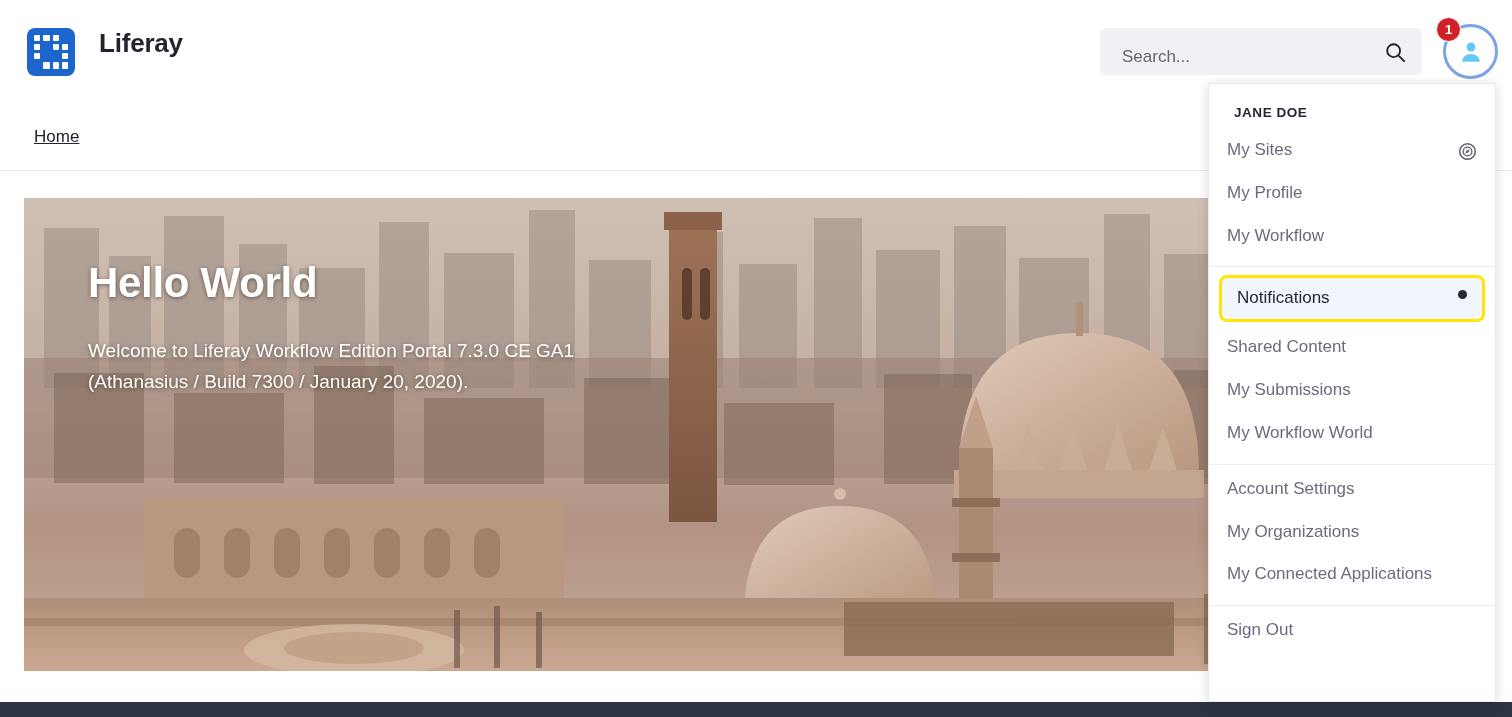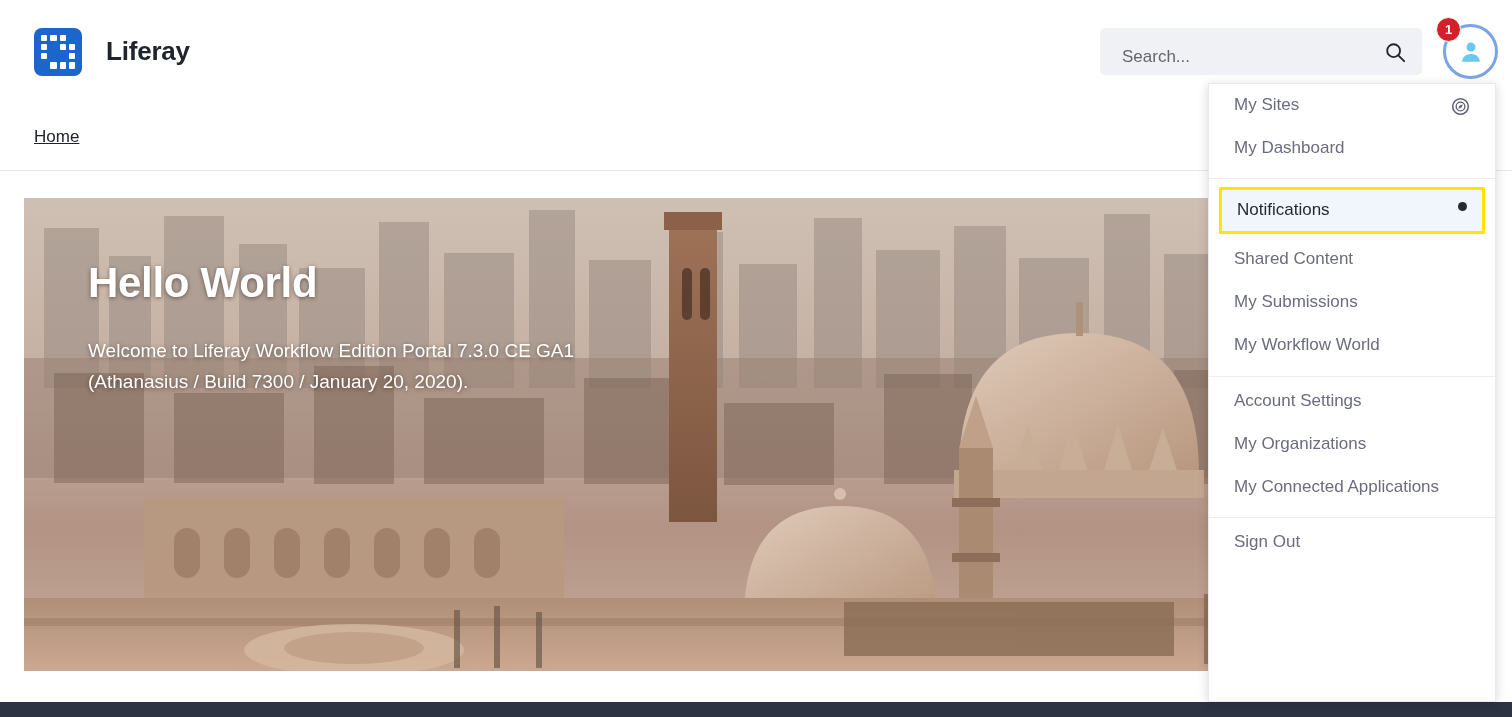--- a/index.html
+++ b/index.html
@@ -11,21 +11,21 @@
     overflow: hidden;
   }
   .page { position: relative; width: 1512px; height: 717px; background:#fff; }
 
   
   .topbar {
     position: absolute; left:0; top:0; width:1512px; height:103px;
     background:#ffffff;
     display:flex; align-items:center;
   }
-  .brand { display:flex; align-items:center; margin-left:34px; }
+  .brand { display:flex; align-items:flex-start; margin-left:27px; }
   .logo-tile {
     width:48px; height:48px; border-radius:8px; background:#1b65cc;
     display:grid; grid-template-columns:repeat(4,1fr); grid-template-rows:repeat(4,1fr);
     padding:7px; gap:3px;
   }
   .logo-tile i { display:block; border-radius:1px; background:transparent; }
   .logo-tile i.on { background:#ffffff; }
   .brand-name {
     margin-left:24px; font-size:26px; font-weight:bold; color:#20242c;
     letter-spacing:-0.2px;
@@ -107,35 +107,35 @@
     z-index:40;
     display:flex; flex-direction:column;
   }
   .dd-user {
     font-size:13.5px; font-weight:bold; color:#272833;
     letter-spacing:0.55px;
     padding:21px 25px 9px 25px;
   }
   .dd-item {
     position:relative;
-    padding:10px 25px; font-size:17px; color:#6b6c7e;
+    padding:10px 18px; font-size:17px; color:#6b6c7e;
     cursor:pointer; line-height:1.35;
     display:flex; align-items:flex-start; justify-content:space-between;
   }
   .dd-item .label { display:block; }
   .dd-item .trail-icon { flex:0 0 auto; margin-top:3px; }
   .dd-sep { height:1px; background:#eceef1; margin:9px 0 3px 0; }
   .dd-sep.tight { margin:8px 0 4px 0; }
 
   .dd-item.highlighted {
     margin:4px 10px; padding:9px 15px;
     background:#f1f5fc;
     color:#272833;
     border:3px solid #ffe500;
-    border-radius:1px;
+    border-radius:8px;
   }
   .dot {
     width:9px; height:9px; border-radius:50%;
     background:#272833; margin-top:7px;
   }
   .compass { width:19px; height:19px; display:block; }
   .spacer { flex:1 1 auto; }
 </style>
 </head>
 <body>
@@ -327,33 +327,37 @@
         <br>
         <span>(Athanasius / Build 7300 / January 20, 2020).</span>
       </div>
     </div>
   </div>
 
   <div class="footer"></div>
 
   <div class="dropdown">
 
+    <div class="dd-user">JANE DOE</div>
 
     <div class="dd-item">
       <span class="label">My Sites</span>
       <svg class="compass trail-icon" viewBox="0 0 20 20">
         <circle cx="10" cy="10" r="8.2" fill="none" stroke="#5c5f72" stroke-width="1.6"></circle>
         <circle cx="10" cy="10" r="4.6" fill="none" stroke="#5c5f72" stroke-width="1.4"></circle>
         <path d="M12.4 7.6 L8.8 9.2 L7.6 12.4 L11.2 10.8 Z" fill="#5c5f72"></path>
       </svg>
     </div>
 
-
-    <div class="dd-item">
-      <span class="label">My Dashboard</span>
+    <div class="dd-item">
+      <span class="label">My Profile</span>
+    </div>
+
+    <div class="dd-item">
+      <span class="label">My Workflow</span>
     </div>
 
     <div class="dd-sep tight"></div>
 
     <div class="dd-item highlighted">
       <span class="label">Notifications</span>
       <span class="dot trail-icon"></span>
     </div>
 
     <div class="dd-item">

